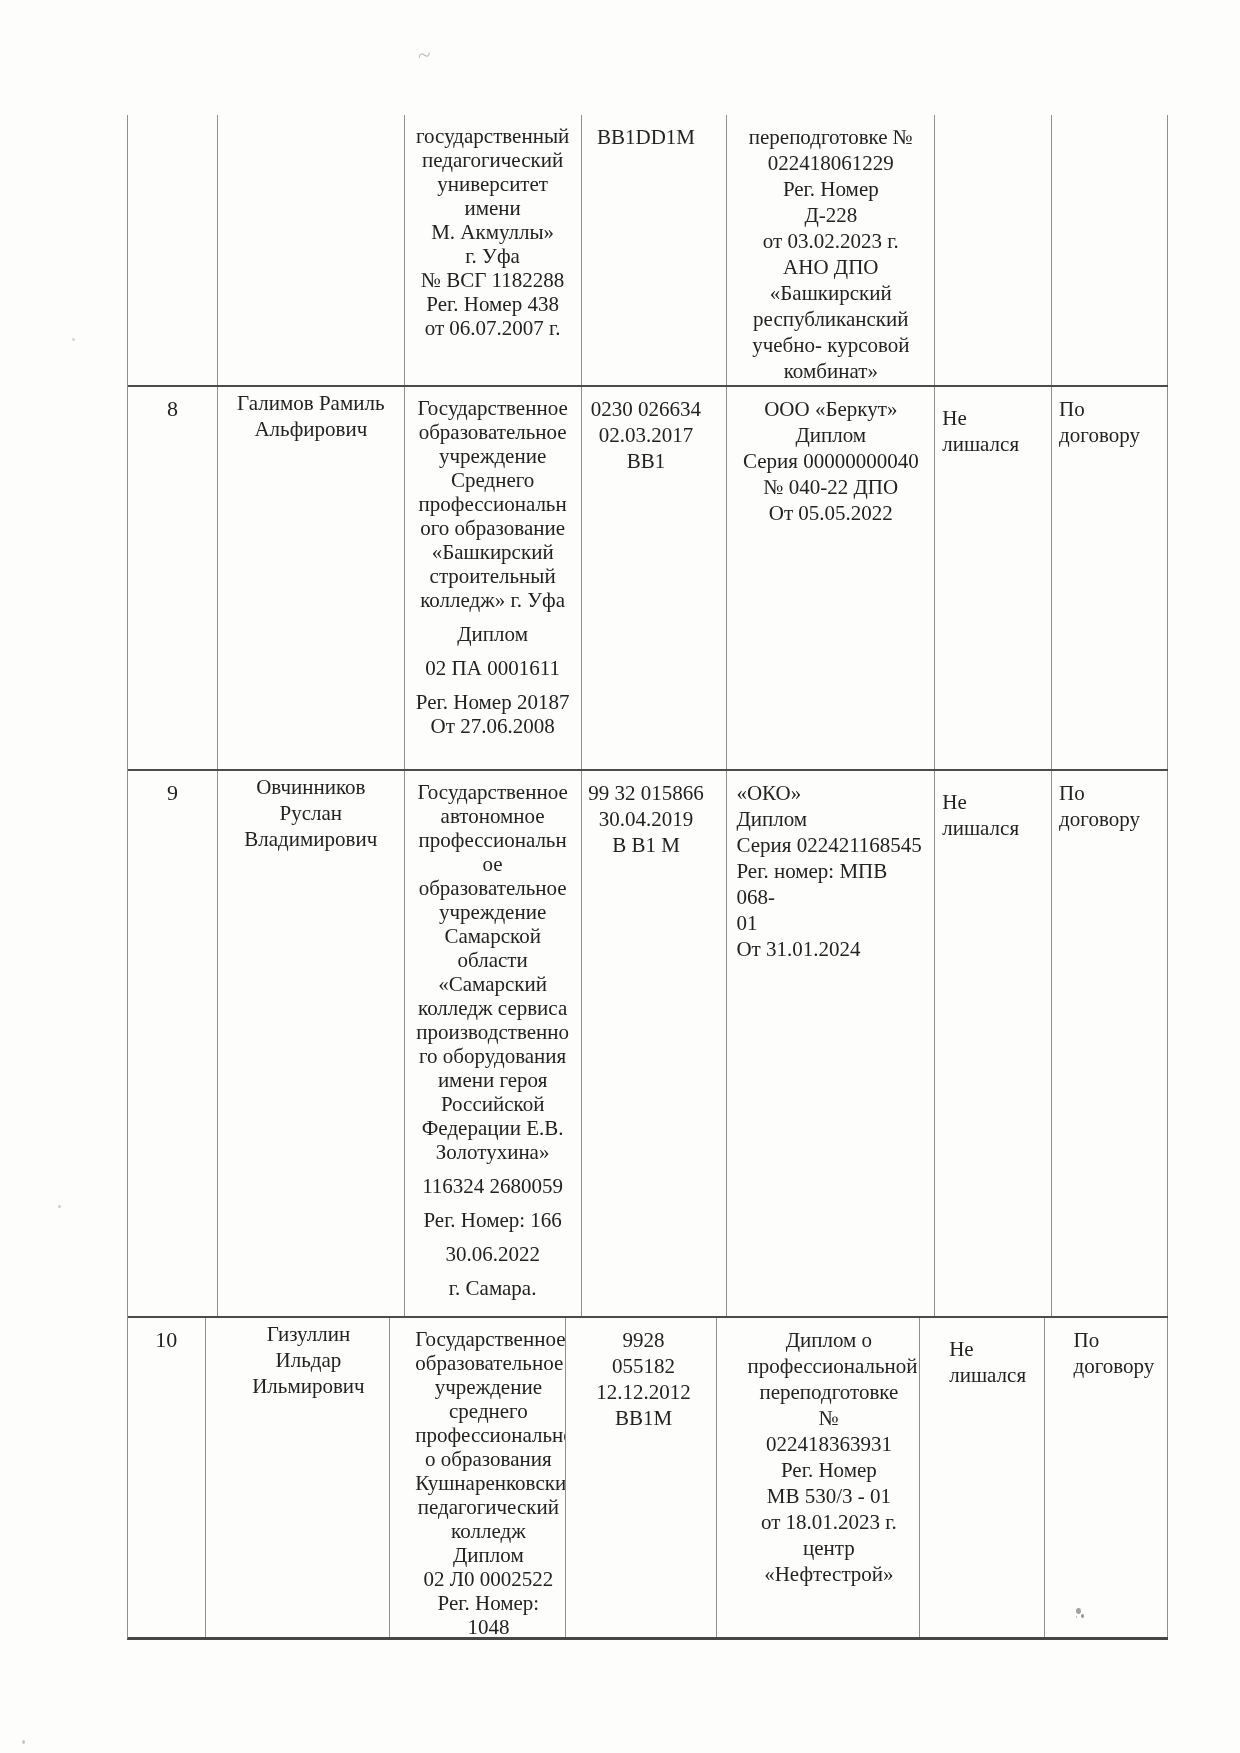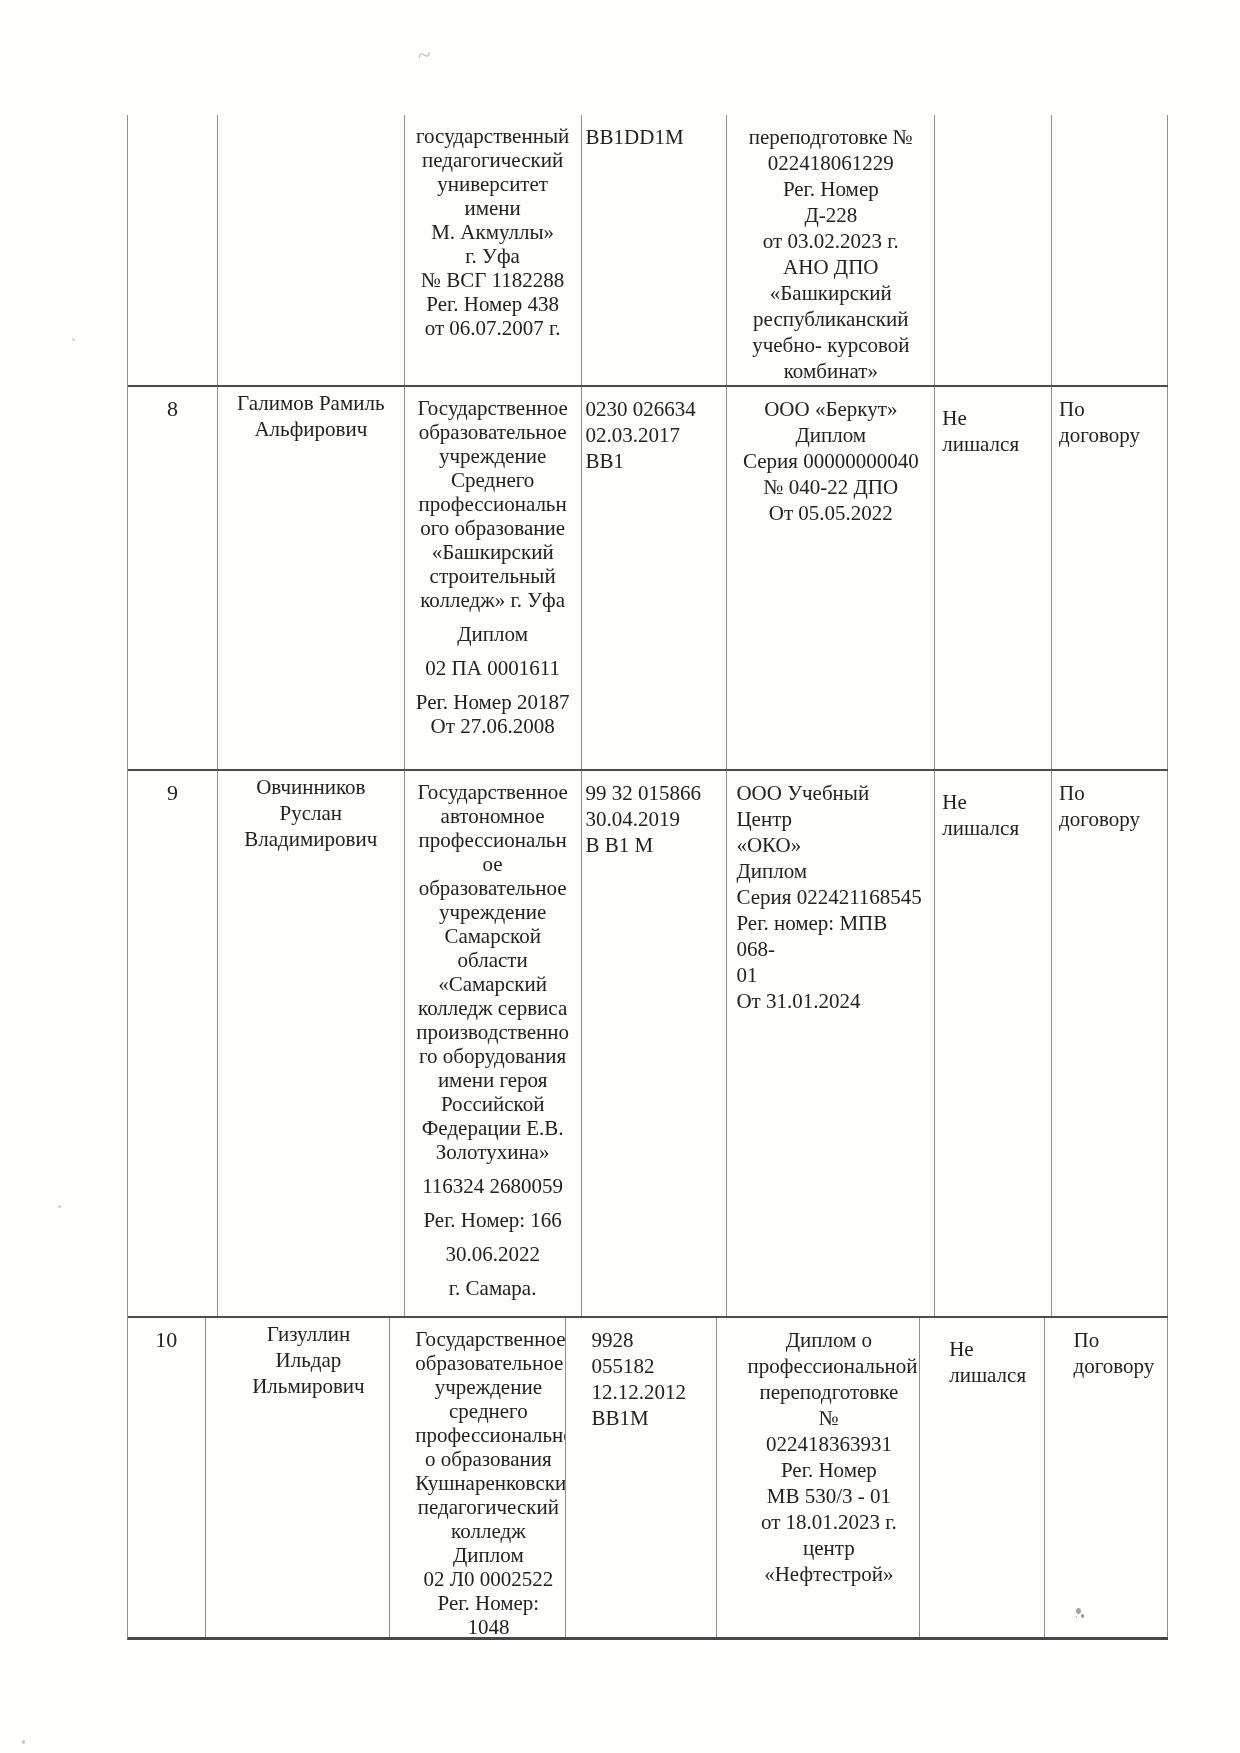--- a/index.html
+++ b/index.html
@@ -22,21 +22,21 @@
   .t-cell{
     box-sizing:border-box;
     border-right:1px solid #8f8f8f;
     overflow:hidden;
     font-size:21px;
     line-height:26px;
   }
   .c-num   {width:90px;  text-align:center; padding-top:9px; font-size:22px;}
   .c-name  {width:187px; text-align:center; padding:3px 6px 0 6px;font-family:Liberation Serif, serif;}
   .c-edu   {width:177px; text-align:center; padding:9px 3px 0 3px; line-height:24px;}
-  .c-lic   {width:146px; text-align:left; padding:9px 20px 0 4px;}
+  .c-lic   {width:146px; text-align:center; padding:9px 20px 0 4px;}
   .c-dip   {width:208px; padding:9px 9px 12px 9px;}
   .c-dep   {width:117px; padding:18px 4px 0 7px;}
   .c-basis {width:116px; padding:9px 4px 0 7px;}
   .c-dip.align-center{text-align:center;}
   .c-dip.align-left{text-align:left;}
   .block + .block{margin-top:10px;}
   
   .artifact{position:absolute;pointer-events:none;}
   .tilde-mark{left:418px;top:42px;color:#c2c2c2;font-size:24px;transform:rotate(-8deg);}
   .speck-big{
@@ -173,21 +173,20 @@
             <div class="line">г. Самара.</div>
           </div>
         </div>
         <div class="t-cell c-lic">
           <div class="line">99 32 015866</div>
           <div class="line">30.04.2019</div>
           <div class="line">В В1 М</div>
         </div>
         <div class="t-cell c-dip align-left">
           <div class="block">
-            <div class="line">ООО Учебный Центр</div>
             <div class="line">«ОКО»</div>
             <div class="line">Диплом</div>
             <div class="line">Серия 022421168545</div>
             <div class="line">Рег. номер: МПВ 068-</div>
             <div class="line">01</div>
             <div class="line">От 31.01.2024</div>
           </div>
         </div>
         <div class="t-cell c-dep">Не лишался</div>
         <div class="t-cell c-basis">По договору</div>

